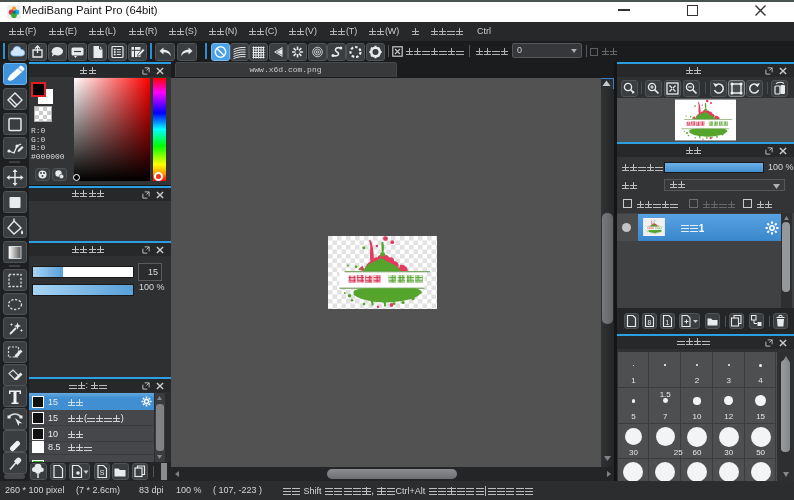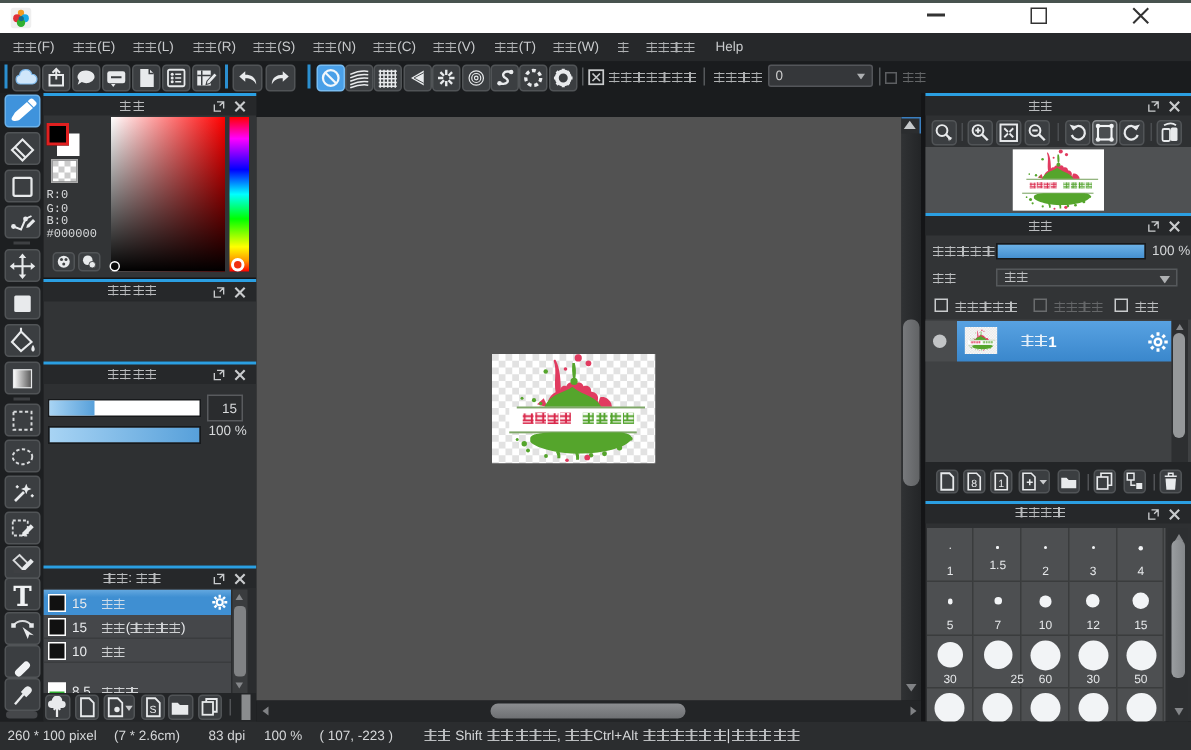--- a/index.html
+++ b/index.html
@@ -20,41 +20,42 @@
 <div class="abs" style="left:0;top:0;width:794px;height:22px;background:#ffffff;color:#151515">
   <div class="abs" style="left:0;top:0;width:794px;height:2px;background:#48534f"></div>
   <svg class="abs" style="left:7px;top:5px" width="14" height="14" viewBox="0 0 16 16">
     <rect width="16" height="16" rx="3" fill="#efefef"></rect>
     <circle cx="8" cy="4.2" r="2.4" fill="#f49b20"></circle>
     <circle cx="5" cy="8.2" r="3" fill="#e03038"></circle>
     <circle cx="11" cy="8.2" r="3" fill="#18aae8"></circle>
     <circle cx="8" cy="11.6" r="3.2" fill="#30b030"></circle>
     <circle cx="8.2" cy="8.4" r="2" fill="#156e8a"></circle>
   </svg>
+  <div class="abs" style="left:22px;top:4px;font-size:11.3px">MediBang Paint Pro (64bit)</div>
   <div class="abs" style="left:618px;top:9px;width:12px;height:2px;background:#333"></div>
   <div class="abs" style="left:687px;top:5px;width:11px;height:11px;border:1.5px solid #333"></div>
   <svg class="abs" style="left:754px;top:4px" width="13" height="13" viewBox="0 0 13 13">
       <path d="M1.5 1.5 L11.5 11.5 M11.5 1.5 L1.5 11.5" stroke="#333" stroke-width="1.4"></path>
     </svg>
 </div>
 
 <div class="abs" id="menubar" style="left:0;top:22px;width:794px;height:19px;background:#26282a;color:#c9cbcd;font-size:9px;line-height:19px">
  <span class="abs" style="left:8px"><i class="z"></i><i class="z"></i>(F)</span>
  <span class="abs" style="left:48px"><i class="z"></i><i class="z"></i>(E)</span>
  <span class="abs" style="left:88px"><i class="z"></i><i class="z"></i>(L)</span>
  <span class="abs" style="left:128px"><i class="z"></i><i class="z"></i>(R)</span>
  <span class="abs" style="left:168px"><i class="z"></i><i class="z"></i>(S)</span>
  <span class="abs" style="left:208px"><i class="z"></i><i class="z"></i>(N)</span>
  <span class="abs" style="left:248px"><i class="z"></i><i class="z"></i>(C)</span>
  <span class="abs" style="left:288px"><i class="z"></i><i class="z"></i>(V)</span>
  <span class="abs" style="left:329px"><i class="z"></i><i class="z"></i>(T)</span>
  <span class="abs" style="left:368px"><i class="z"></i><i class="z"></i>(W)</span>
  <span class="abs" style="left:411px"><i class="z"></i></span>
  <span class="abs" style="left:430px"><i class="z"></i><i class="z"></i><i class="z"></i><i class="z"></i></span>
- <span class="abs" style="left:477px">Help</span>
+ <span class="abs" style="left:477px">Ctrl</span>
 </div>
 
 <div class="abs" id="toolbar" style="left:0;top:41px;width:794px;height:21px;background:#1a1c1e;color:#c9cbcd">
  <div class="abs" style="left:3px;top:2px;width:2px;height:16px;background:#2b8fd0"></div>
  <div class="btn" style="left:8px;top:1.5px;width:19px;height:18px">
       <svg width="17" height="16" viewBox="0 0 17 16">
         <path d="M4.5 12 a3 3 0 0 1 -.5-5.9 a4.2 4.2 0 0 1 8.2-.6 a2.9 2.9 0 0 1 .4 6.5 Z" fill="#cfe6fa" stroke="#7db8ea" stroke-width=".8"></path>
       </svg>
     </div>
  <div class="btn" style="left:28px;top:1.5px;width:19px;height:18px">
@@ -389,21 +390,21 @@
   <div class="abs" style="left:0;top:17px;width:125px;height:16px;border-bottom:1px solid #3a3c3e">
     <div class="abs" style="left:3px;top:2px;width:12px;height:12px;background:#111;border:1.5px solid #fff"></div>
     <span class="abs" style="left:19px;top:3px">15</span>
           <span class="abs" style="left:38px;top:3px"><i class="z"></i><i class="z"></i>(<i class="z"></i><i class="z"></i><i class="z"></i><i class="z"></i>)</span>
   </div>
   <div class="abs" style="left:0;top:33px;width:125px;height:16px;border-bottom:1px solid #3a3c3e">
     <div class="abs" style="left:3px;top:2px;width:12px;height:12px;background:#111;border:1.5px solid #fff"></div>
     <span class="abs" style="left:19px;top:3px">10</span>
           <span class="abs" style="left:38px;top:3px"><i class="z"></i><i class="z"></i></span>
   </div>
-  <div class="abs" style="left:0;top:60px;width:125px;height:16px;border-bottom:1px solid #3a3c3e">
+  <div class="abs" style="left:0;top:46px;width:125px;height:16px;border-bottom:1px solid #3a3c3e">
     <div class="abs" style="left:3px;top:2px;width:12px;height:12px;background:#fff;border:1.5px solid #fff"></div>
     <span class="abs" style="left:19px;top:3px">8.5</span>
           <span class="abs" style="left:38px;top:3px"><i class="z"></i><i class="z"></i><i class="z"></i></span>
   </div>
   <div class="abs" style="left:0;top:65px;width:125px;height:16px">
     <div class="abs" style="left:3px;top:2px;width:12px;height:12px;background:#2fae30;border:1.5px solid #fff"></div>
     <span class="abs" style="left:19px;top:3px">15</span>
           <span class="abs" style="left:38px;top:3px"></span>
   </div>
  </div>
@@ -521,20 +522,21 @@
         <circle cx="66" cy="67.5" r="1.5" fill="#55a52c"></circle>
         <circle cx="75" cy="66.5" r="1.6" fill="#55a52c"></circle>
         <circle cx="85" cy="62.5" r="1.8" fill="#55a52c"></circle>
         <circle cx="92.5" cy="56.5" r="1.3" fill="#55a52c"></circle>
  <circle cx="63.5" cy="69" r="1.9" fill="#e13b60"></circle>
         <circle cx="50" cy="70.8" r="1.2" fill="#e13b60"></circle>
 </g>
 </defs>
   </svg>
 <div class="abs" id="canvasarea" style="left:171px;top:62px;width:443px;height:419px;background:#1a1c1e">
+ <div class="abs" style="left:3.5px;top:0;width:222px;height:14.5px;background:#37393b;border:1px solid #46484a;border-bottom:none;border-radius:3px 3px 0 0;color:#c8cacc;font-family:'Liberation Mono',monospace;font-size:8px;text-align:center;line-height:14px">www.x6d.com.png</div>
  <div class="abs" style="left:0;top:16px;width:430px;height:389px;background:#525252">
   <svg class="abs" style="left:157px;top:158px" width="109" height="73" viewBox="0 0 109 73">
         <rect width="109" height="73" fill="url(#chk)"></rect>
         <use href="#logo"></use>
       </svg>
  </div>
  <div class="abs" style="left:430px;top:16px;width:13px;height:389px;background:linear-gradient(to right,#303234,#232527)">
   <div class="abs" style="left:.5px;top:135px;width:11px;height:111px;background:linear-gradient(to right,#77797c,#616365);border-radius:5px"></div>
   <div class="abs" style="left:0;top:0;width:13px;height:11px;background:#2b2d2f;border-top:1.5px solid #3a7fc0;border-right:1.5px solid #3a7fc0">
         <svg width="11" height="9" viewBox="0 0 11 9">
@@ -746,21 +748,21 @@
           <path d="M1 1 l7 7 M8 1 l-7 7" stroke="#c9cbcd" stroke-width="1.6"></path>
         </svg>
  </div>
  <div class="abs" id="bsgrid" style="left:.5px;top:18.5px;width:159px;height:129px;background:#4d4f51">
         <div class="abs" style="left: 0px; top: 0px; width: 31.8px; height: 35.8px; border-right: 1px solid rgb(58, 60, 61); border-bottom: 1px solid rgb(58, 60, 61);">
           <div class="abs" style="left: 15.4px; top: 12.5px; width: 1px; height: 1px; background: rgb(242, 244, 246); border-radius: 50%;"></div>
           <div class="abs" style="left: 0px; top: 24px; width: 31.8px; text-align: center; font-size: 8px; color: rgb(230, 232, 234);">1</div>
         </div>
         <div class="abs" style="left: 31.8px; top: 0px; width: 31.8px; height: 35.8px; border-right: 1px solid rgb(58, 60, 61); border-bottom: 1px solid rgb(58, 60, 61);">
           <div class="abs" style="left: 15.15px; top: 12.25px; width: 1.5px; height: 1.5px; background: rgb(242, 244, 246); border-radius: 50%;"></div>
-          <div class="abs" style="left: 0px; top: 20px; width: 31.8px; text-align: center; font-size: 8px; color: rgb(230, 232, 234);">1.5</div>
+          <div class="abs" style="left: 0px; top: 38px; width: 31.8px; text-align: center; font-size: 8px; color: rgb(230, 232, 234);">1.5</div>
         </div>
         <div class="abs" style="left: 63.6px; top: 0px; width: 31.8px; height: 35.8px; border-right: 1px solid rgb(58, 60, 61); border-bottom: 1px solid rgb(58, 60, 61);">
           <div class="abs" style="left: 14.9px; top: 12px; width: 2px; height: 2px; background: rgb(242, 244, 246); border-radius: 50%;"></div>
           <div class="abs" style="left: 0px; top: 24px; width: 31.8px; text-align: center; font-size: 8px; color: rgb(230, 232, 234);">2</div>
         </div>
         <div class="abs" style="left: 95.4px; top: 0px; width: 31.8px; height: 35.8px; border-right: 1px solid rgb(58, 60, 61); border-bottom: 1px solid rgb(58, 60, 61);">
           <div class="abs" style="left: 14.65px; top: 11.75px; width: 2.5px; height: 2.5px; background: rgb(242, 244, 246); border-radius: 50%;"></div>
           <div class="abs" style="left: 0px; top: 24px; width: 31.8px; text-align: center; font-size: 8px; color: rgb(230, 232, 234);">3</div>
         </div>
         <div class="abs" style="left: 127.2px; top: 0px; width: 31.8px; height: 35.8px; border-right: 1px solid rgb(58, 60, 61); border-bottom: 1px solid rgb(58, 60, 61);">

